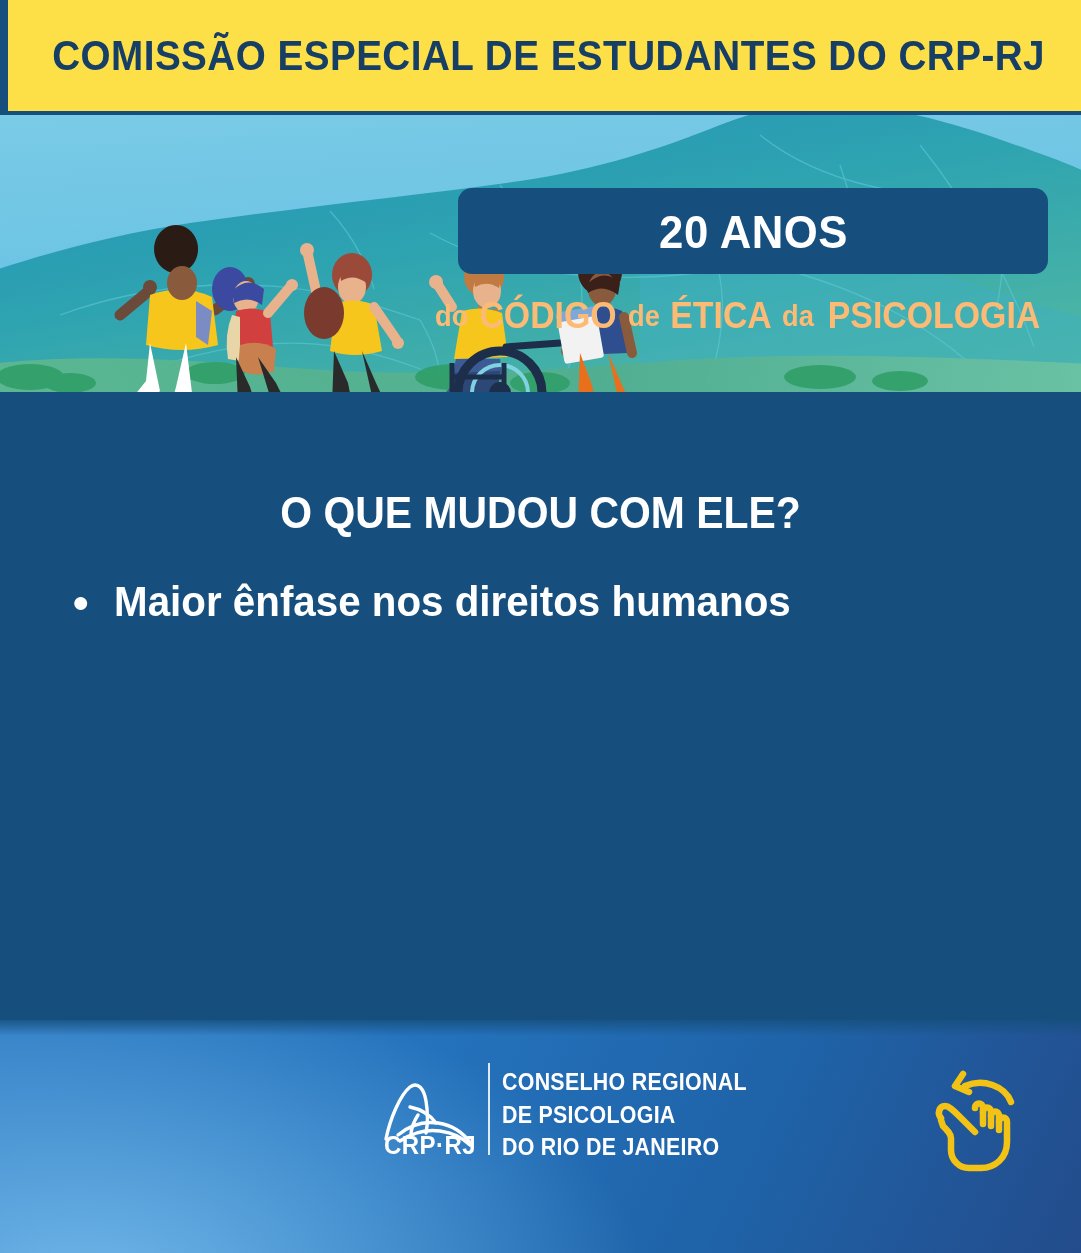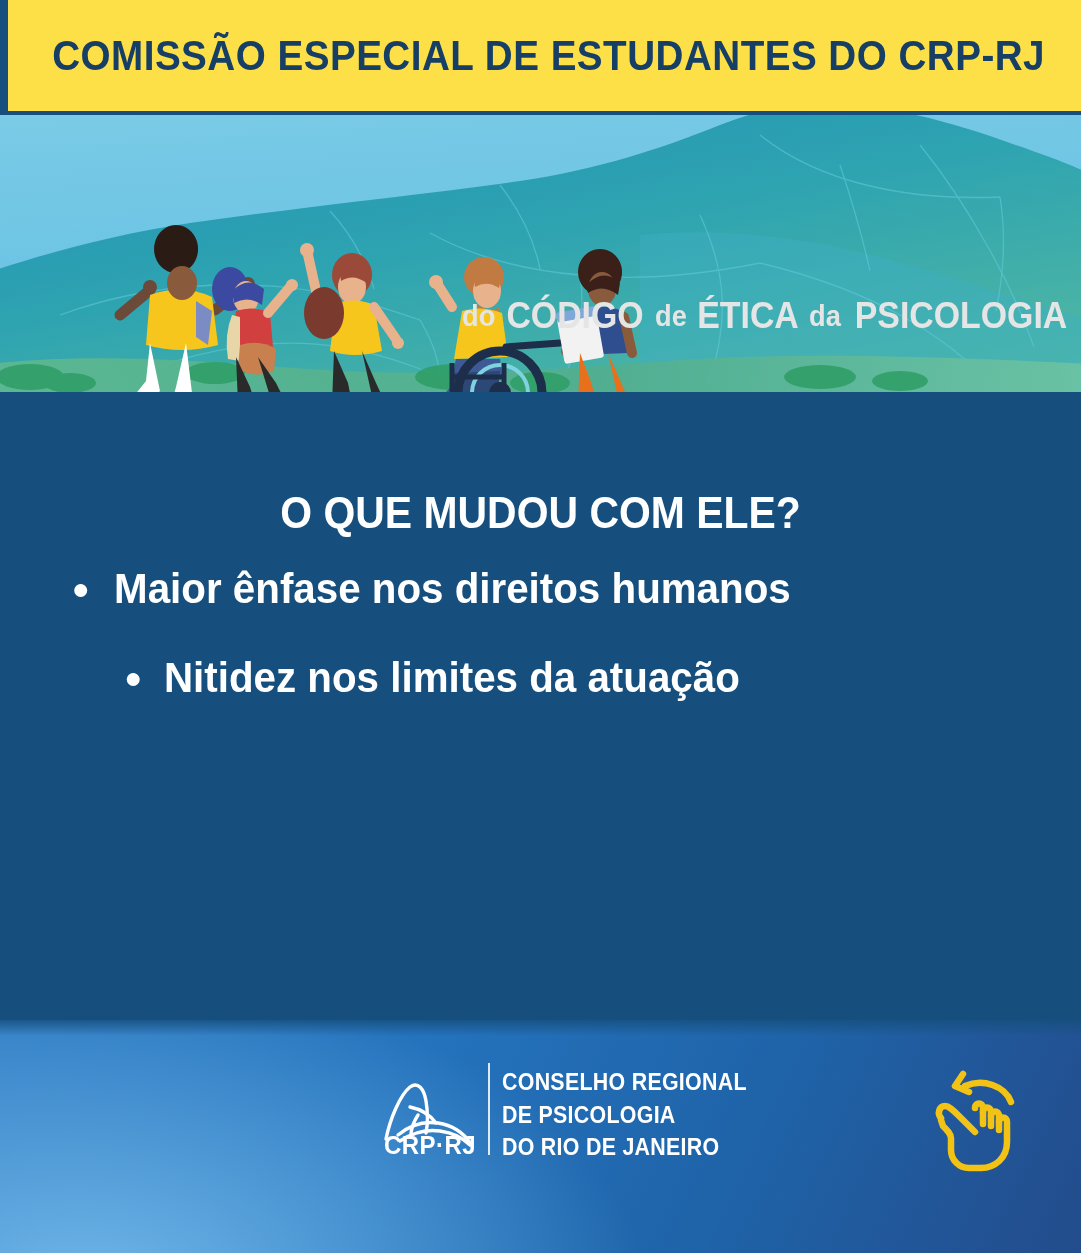--- a/index.html
+++ b/index.html
@@ -43,39 +43,39 @@
     border-radius:14px;
     display:flex;align-items:center;justify-content:center;
     z-index:6;
   }
   .badge-text{
     color:#ffffff;font-size:47px;font-weight:bold;
     transform:scaleX(0.93);letter-spacing:0.5px;white-space:nowrap;
   }
   .subtitle{
     position:absolute;left:458px;top:294px;width:592px;height:44px;
-    display:flex;align-items:center;
-    z-index:6;white-space:nowrap;color:#e5e5e5;
+    display:flex;align-items:center;justify-content:flex-end;
+    z-index:6;white-space:nowrap;color:#fdba74;
   }
   .sub-sm{font-size:29px;font-weight:bold;transform:scaleX(0.94);}
   .sub-lg{font-size:36px;font-weight:bold;transform:scaleX(0.94);}
   .subtitle span{display:inline-block;margin:0 3px;}
 
   
   .main{
     position:absolute;left:0;top:392px;width:1081px;height:628px;
     background:#164F7D;
   }
   .main-title{
     position:absolute;left:0;top:488px;width:1081px;
     text-align:center;color:#ffffff;
     font-size:44px;font-weight:bold;transform:scaleX(0.93);
   }
   .bullets{
-    position:absolute;left:0;top:562px;width:876px;
+    position:absolute;left:0;top:575px;width:876px;
   }
   .bullet{
     width:100%;text-align:center;color:#ffffff;
     font-size:42px;font-weight:bold;
     margin-bottom:38px;white-space:nowrap;
   }
   .bullet .dot{display:inline-block;margin-right:10px;font-size:30px;vertical-align:middle;}
   .bullet .btxt{display:inline-block;transform:scaleX(0.96);vertical-align:middle;}
 
   
@@ -267,40 +267,40 @@
           <rect x="560" y="194" width="40" height="10" rx="2" fill="#7FA8D8" transform="rotate(-10 580 220)"></rect>
           <path d="M580,238 L578,292 L586,304 L598,300 L592,270 Z" fill="#E8701C"></path>
           <path d="M608,238 L620,292 L622,304 L636,300 L622,270 Z" fill="#E8701C"></path>
           <path d="M576,300 L598,304 L598,309 L574,309 Z" fill="#D96A3C"></path>
           <path d="M618,300 L640,304 L640,309 L616,309 Z" fill="#D96A3C"></path>
         </g>
       </g>
     </svg>
   </div>
 
+  <div class="badge">
+    <span class="badge-text">20 ANOS</span>
+  </div>
 
   <div class="subtitle">
     <span class="sub-sm">do</span>
     <span class="sub-lg">CÓDIGO</span>
     <span class="sub-sm">de</span>
     <span class="sub-lg">ÉTICA</span>
     <span class="sub-sm">da</span>
     <span class="sub-lg">PSICOLOGIA</span>
   </div>
 
   <div class="main"></div>
 
   <div class="main-title">O QUE MUDOU COM ELE?</div>
 
   <div class="bullets">
     <div class="bullet">
       <span class="dot">●</span><span class="btxt">Maior ênfase nos direitos humanos</span>
-    </div>
-    <div class="bullet">
-      <span class="dot">●</span><span class="btxt">Nitidez nos limites da atuação</span>
     </div>
   </div>
 
   <div class="footer">
     <div class="footer-fade"></div>
   </div>
 
   <div class="logo-block">
     <svg class="logo-mark" viewBox="0 0 96 78">
       <g fill="none" stroke="#FFFFFF" stroke-width="3.4" stroke-linecap="round" stroke-linejoin="round">

